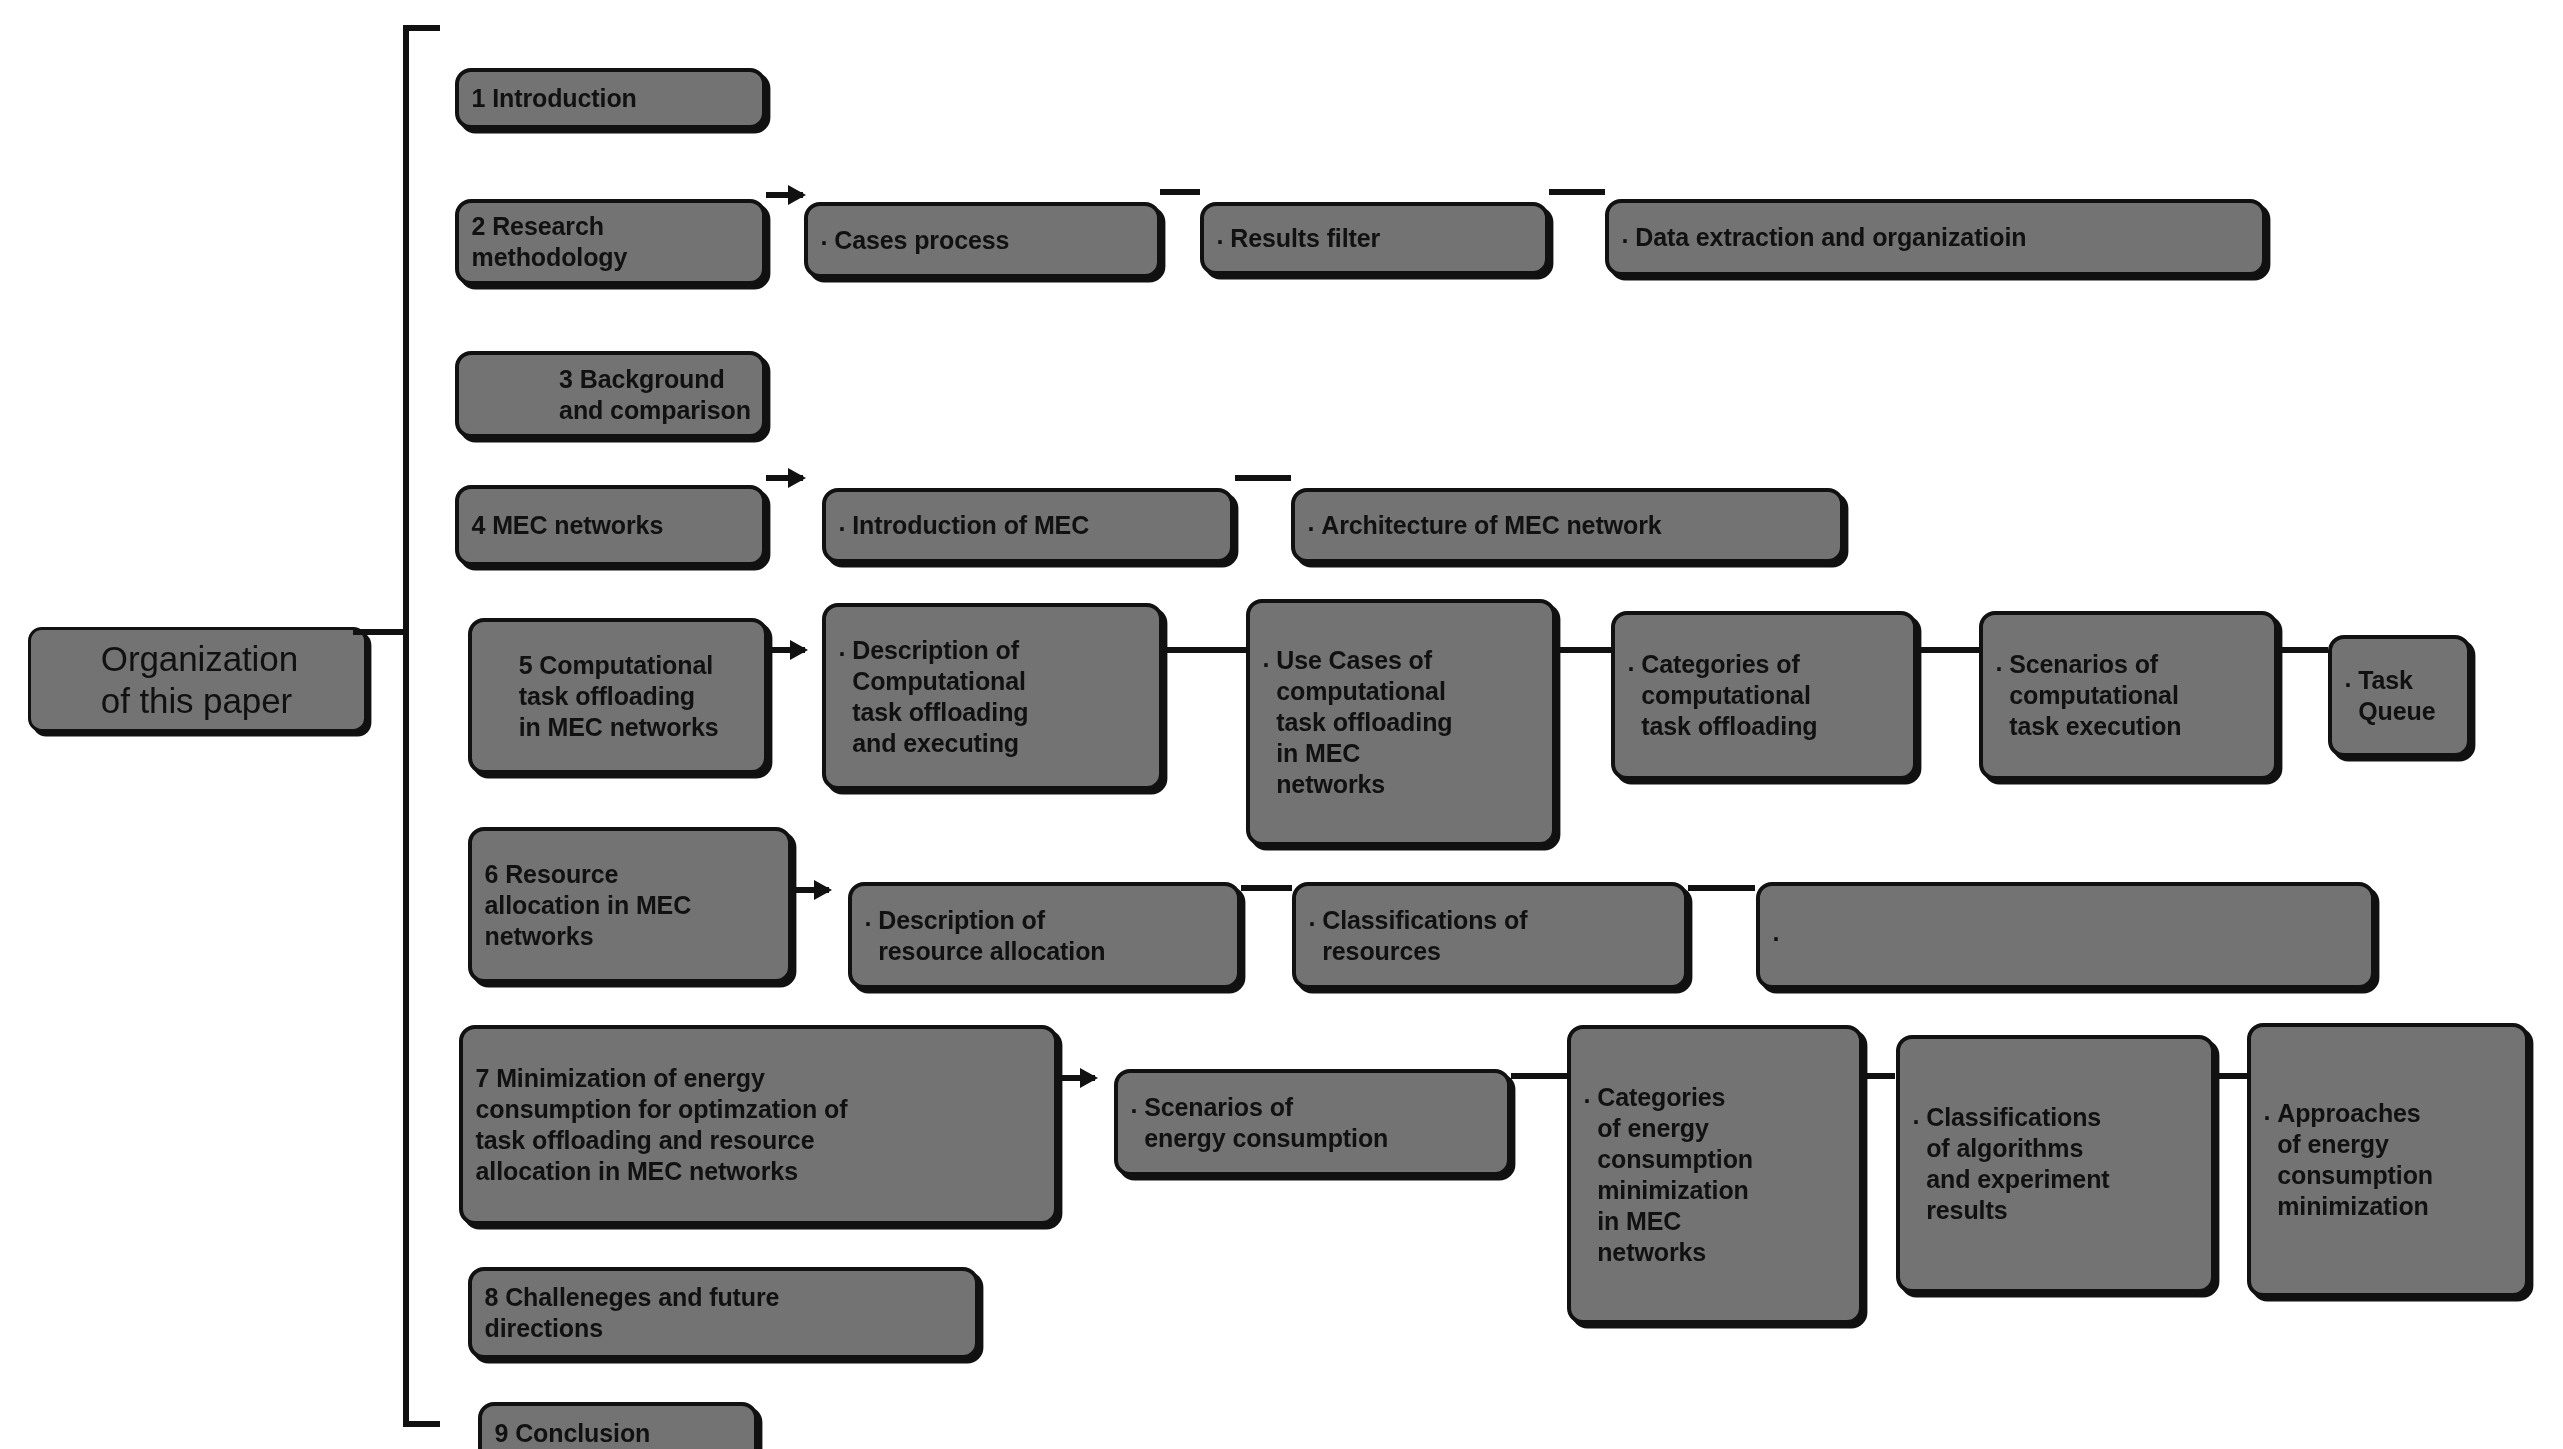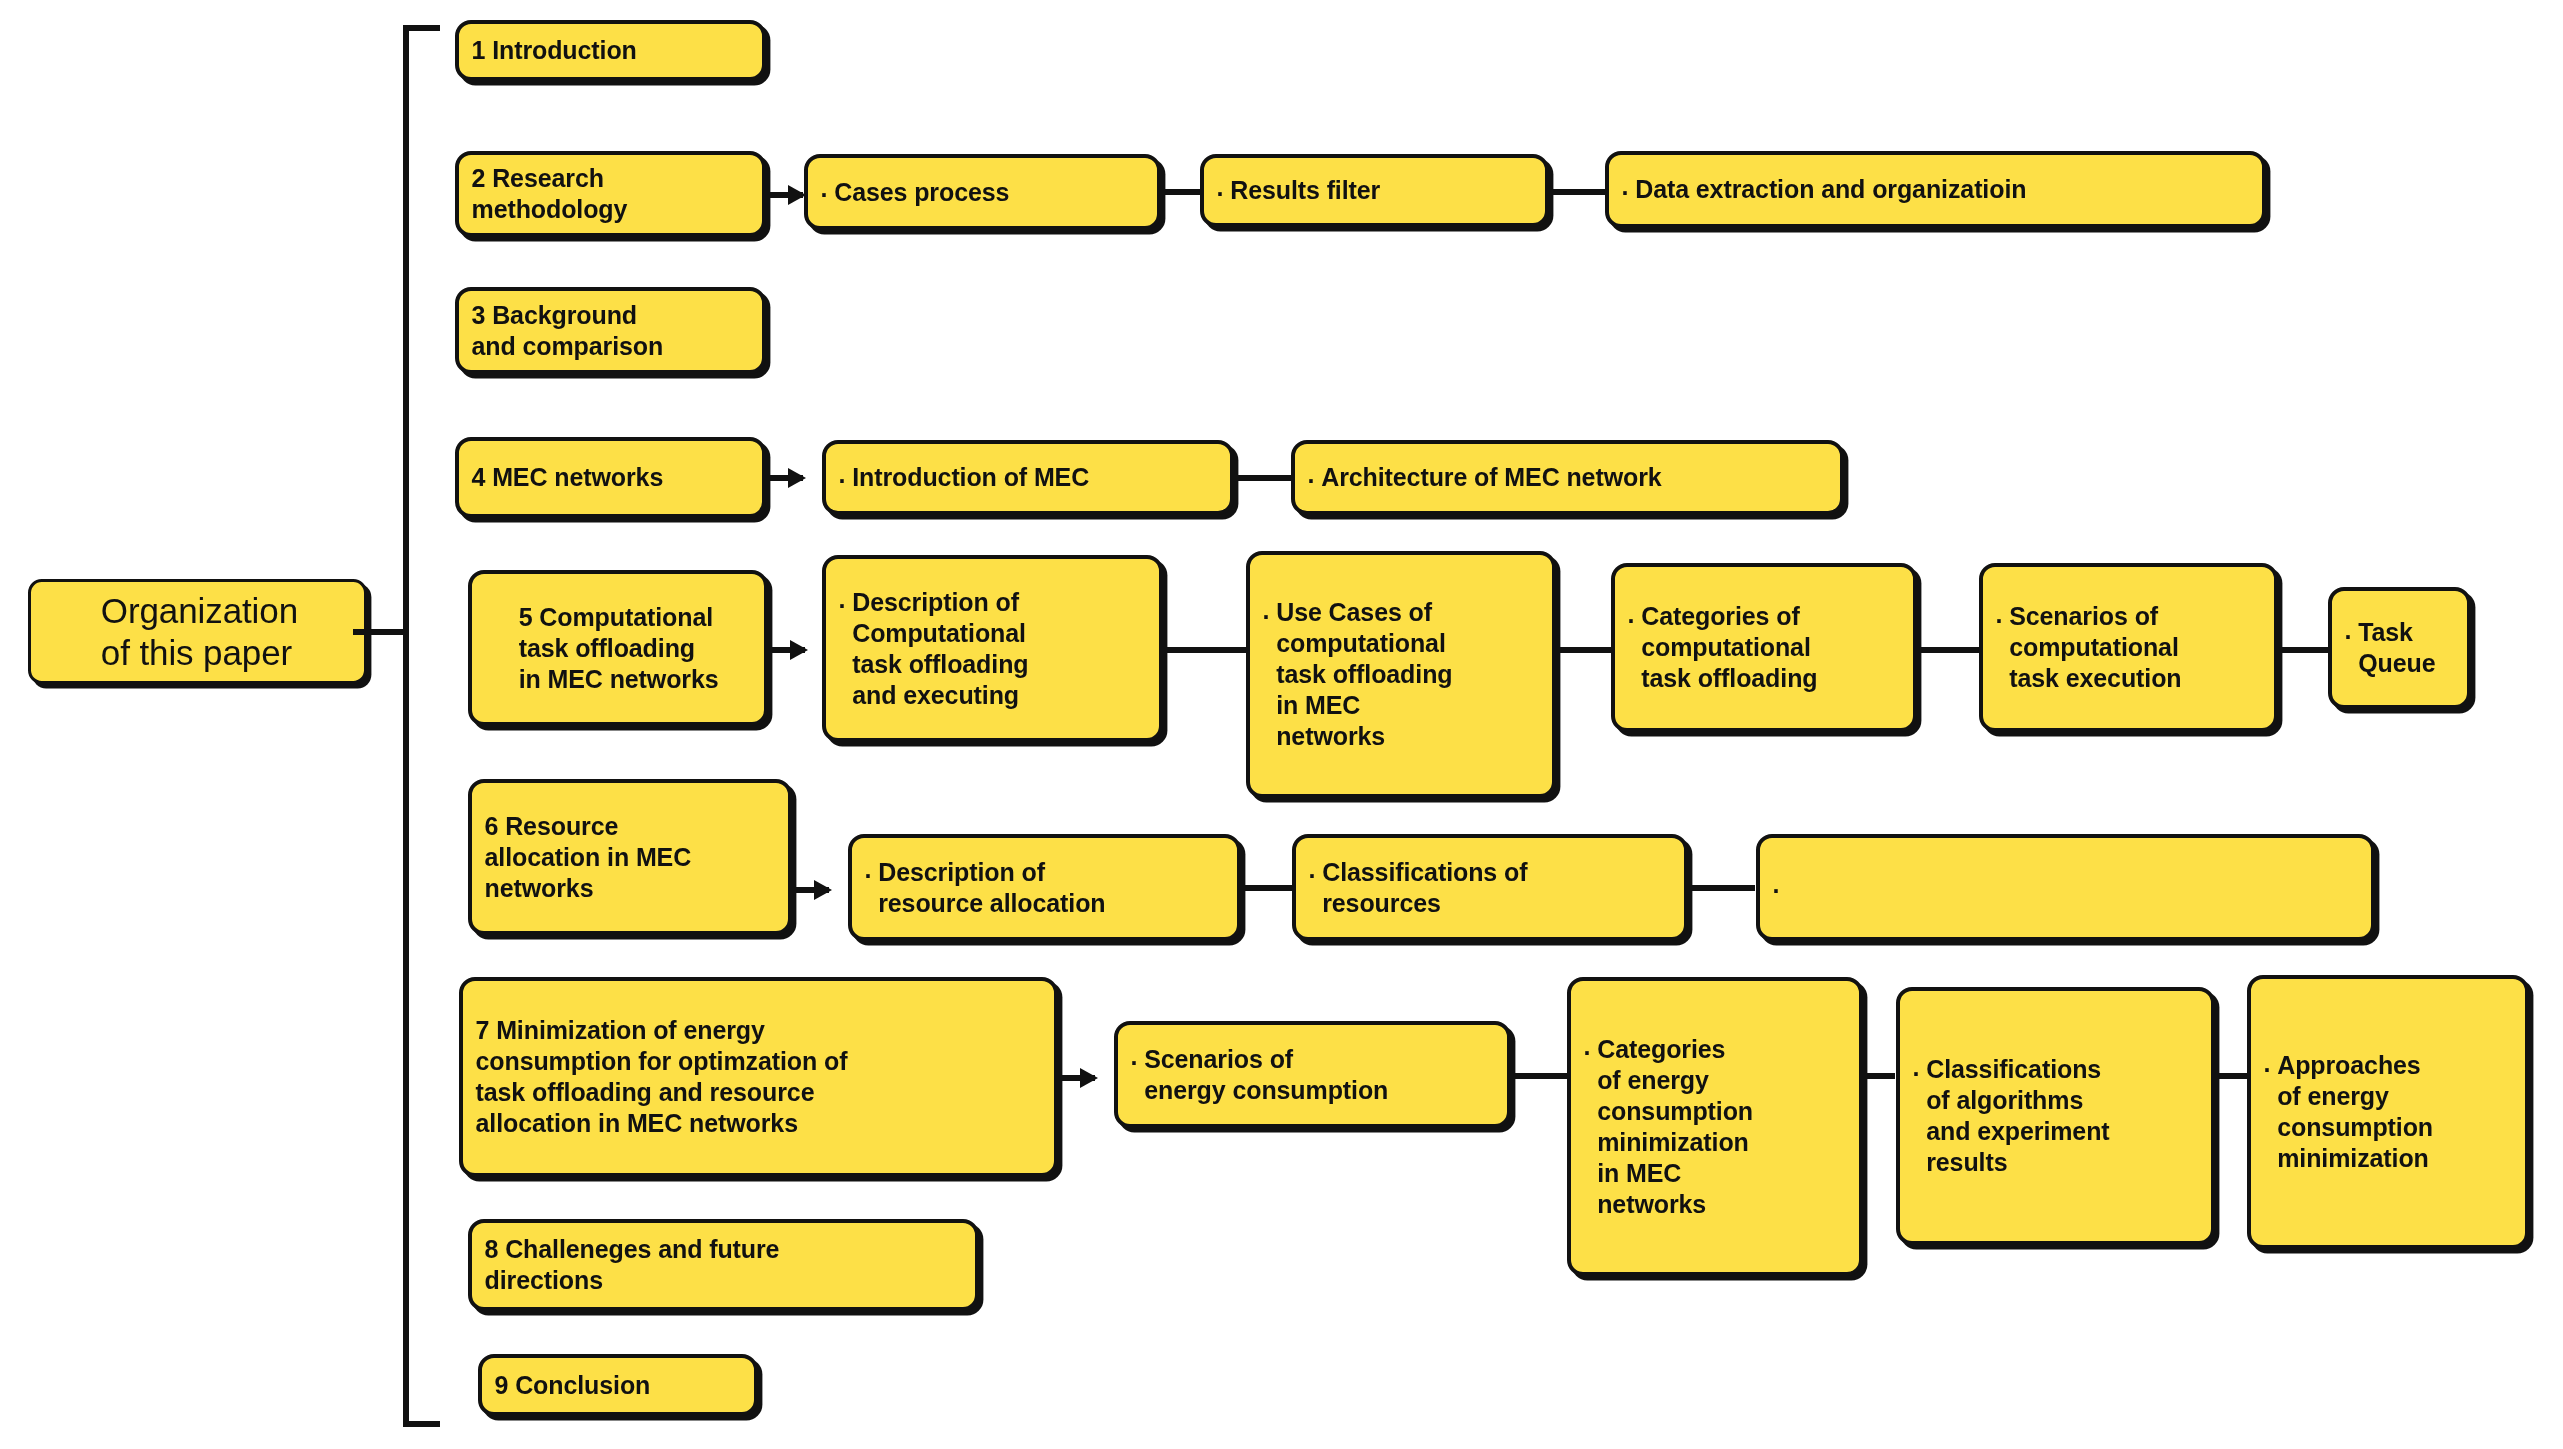--- a/index.html
+++ b/index.html
@@ -8,32 +8,33 @@
     width:2563px;
     height:1449px;
     background:#ffffff;
     font-family:"Liberation Sans","DejaVu Sans",sans-serif;
     overflow:hidden;
   }
   
   .node{
     position:absolute;
     box-sizing:border-box;
-    background:#fde047;
+    background:#737373;
     border:4.4px solid #111111;
     border-radius:16px;
     box-shadow:4.4px 4.4px 0 0 #111111;
     display:flex;
     align-items:center;
     padding:6.2px 11.2px 6.2px 12.5px;
     color:#111111;
     line-height:1.24;
     font-weight:600;
     letter-spacing:-0.1px;
     white-space:pre-line;
+    margin-top:48px;
   }
   .node.root{
     border-width:3.7px;
     border-radius:13.7px;
     font-weight:400;
     font-size:35px;
     line-height:1.20;
     padding-left:15px;
   }
   .node.sec{ font-size:25px; }
@@ -110,21 +111,21 @@
     </span>
   </div>
   <div class="hline" style="left:1549px;top:189px;width:56px;"></div>
   <div class="node sub vcenter" style="left:1605px;top:151px;width:661px;height:77px;">
     <span class="inner">
       <span class="bullet">·</span>
       <span class="txt">Data extraction and organizatioin</span>
     </span>
   </div>
 
-  <div class="node sec" style="left:455px;top:287px;width:311px;height:87px;">
+  <div class="node sec" style="left:455px;top:303px;width:311px;height:87px;justify-content:flex-end;">
     <span class="txt">3 Background
 and comparison</span>
   </div>
 
   <div class="node sec" style="left:455px;top:437px;width:311px;height:81px;text-align:right;">
     <span class="txt">4 MEC networks</span>
   </div>
   <div class="arrow" style="left:766px;top:475px;width:37px;"></div>
   <div class="node sub vcenter" style="left:822px;top:440px;width:412px;height:75px;">
     <span class="inner">

